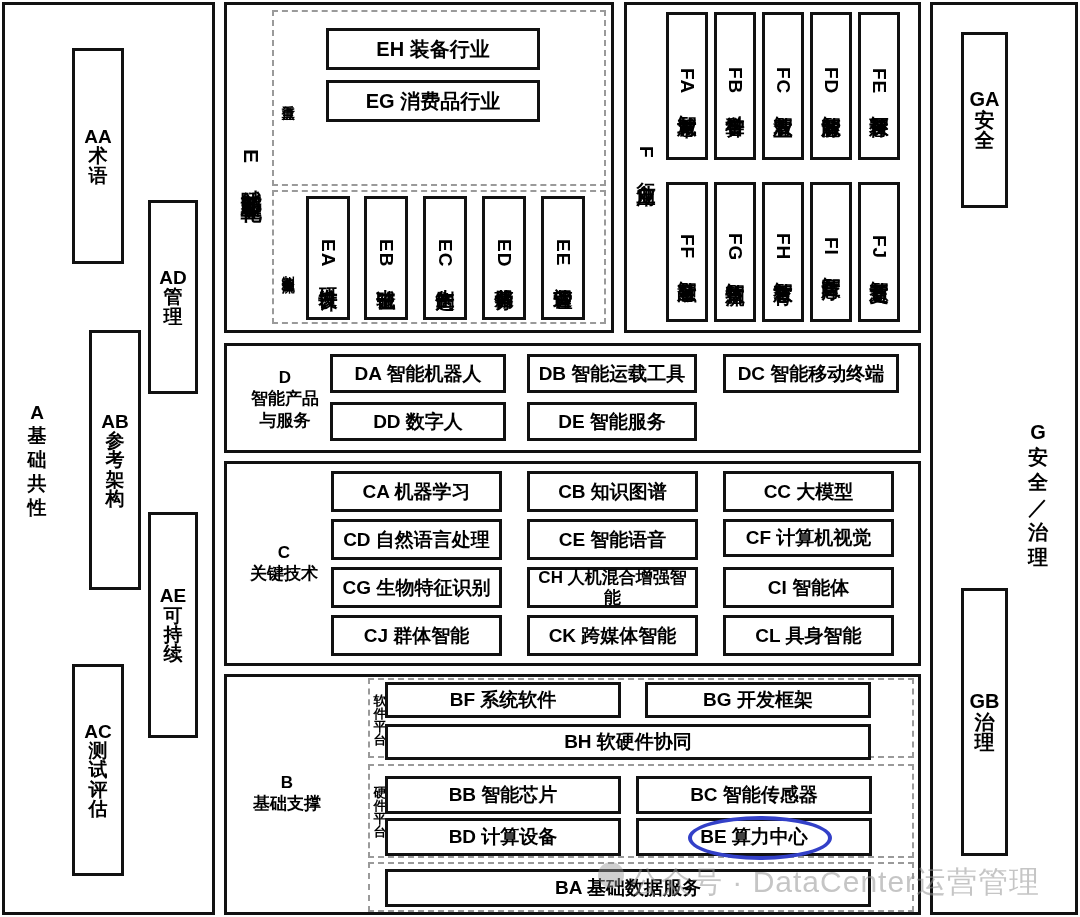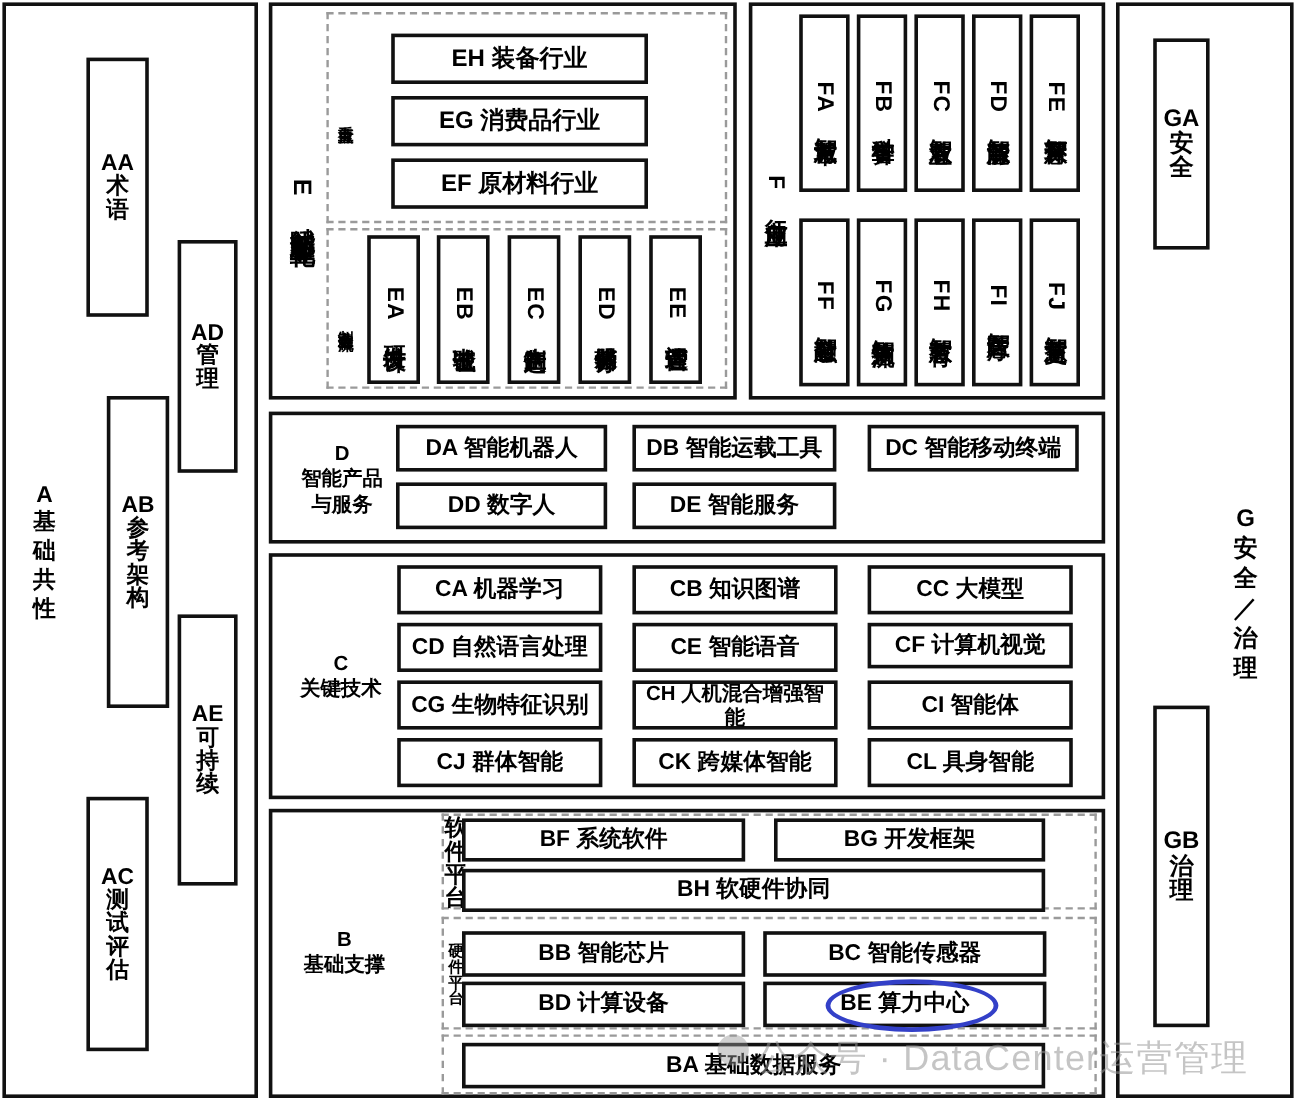--- a/index.html
+++ b/index.html
@@ -169,23 +169,20 @@
 
   <div class="dashbox" style="left:272px; top:10px; width:334px; height:176px;"></div>
   <div class="sidelabel rot" style="left:278px; top:58px; width:20px; height:76px; font-size:13px;">重点行业</div>
 
   <div class="leaf" style="left:326px; top:28px; width:214px; height:42px; font-size:20px;">
     <span>EH  装备行业</span>
   </div>
   <div class="leaf" style="left:326px; top:80px; width:214px; height:42px; font-size:20px;">
     <span>EG  消费品行业</span>
   </div>
-  <div class="leaf" style="left:326px; top:132px; width:214px; height:42px; font-size:20px;">
-    <span>EF  原材料行业</span>
-  </div>
 
   <div class="dashbox" style="left:272px; top:190px; width:334px; height:134px;"></div>
   <div class="sidelabel rot" style="left:278px; top:222px; width:20px; height:92px; font-size:13px;">制造业全流程</div>
 
   <div class="vleaf" style="left:306px; top:196px; width:44px; height:124px;">
     <span class="rot" style="font-size:19px;">EA 研发设计</span>
   </div>
   <div class="vleaf" style="left:364px; top:196px; width:44px; height:124px;">
     <span class="rot" style="font-size:19px;">EB 中试验证</span>
   </div>
@@ -297,21 +294,21 @@
   </div>
   <div class="leaf" style="left:723px; top:615px; width:171px; height:41px; font-size:19px;">
     <span>CL  具身智能</span>
   </div>
 
   <div class="sect" style="left:224px; top:674px; width:697px; height:241px;"></div>
   <div class="grouplabel" style="left:232px; top:760px; width:110px; height:66px; font-size:17px;">B
 基础支撑</div>
 
   <div class="dashbox" style="left:368px; top:678px; width:546px; height:80px;"></div>
-  <div class="sidelabel stack" style="left:371px; top:692px; width:18px; height:56px; font-size:19px;">软件平台</div>
+  <div class="sidelabel stack" style="left:371px; top:692px; width:18px; height:56px; font-size:13px;">软件平台</div>
 
   <div class="leaf" style="left:385px; top:682px; width:236px; height:36px; font-size:19px;">
     <span>BF  系统软件</span>
   </div>
   <div class="leaf" style="left:645px; top:682px; width:226px; height:36px; font-size:19px;">
     <span>BG  开发框架</span>
   </div>
   <div class="leaf" style="left:385px; top:724px; width:486px; height:36px; font-size:19px;">
     <span>BH  软硬件协同</span>
   </div>

